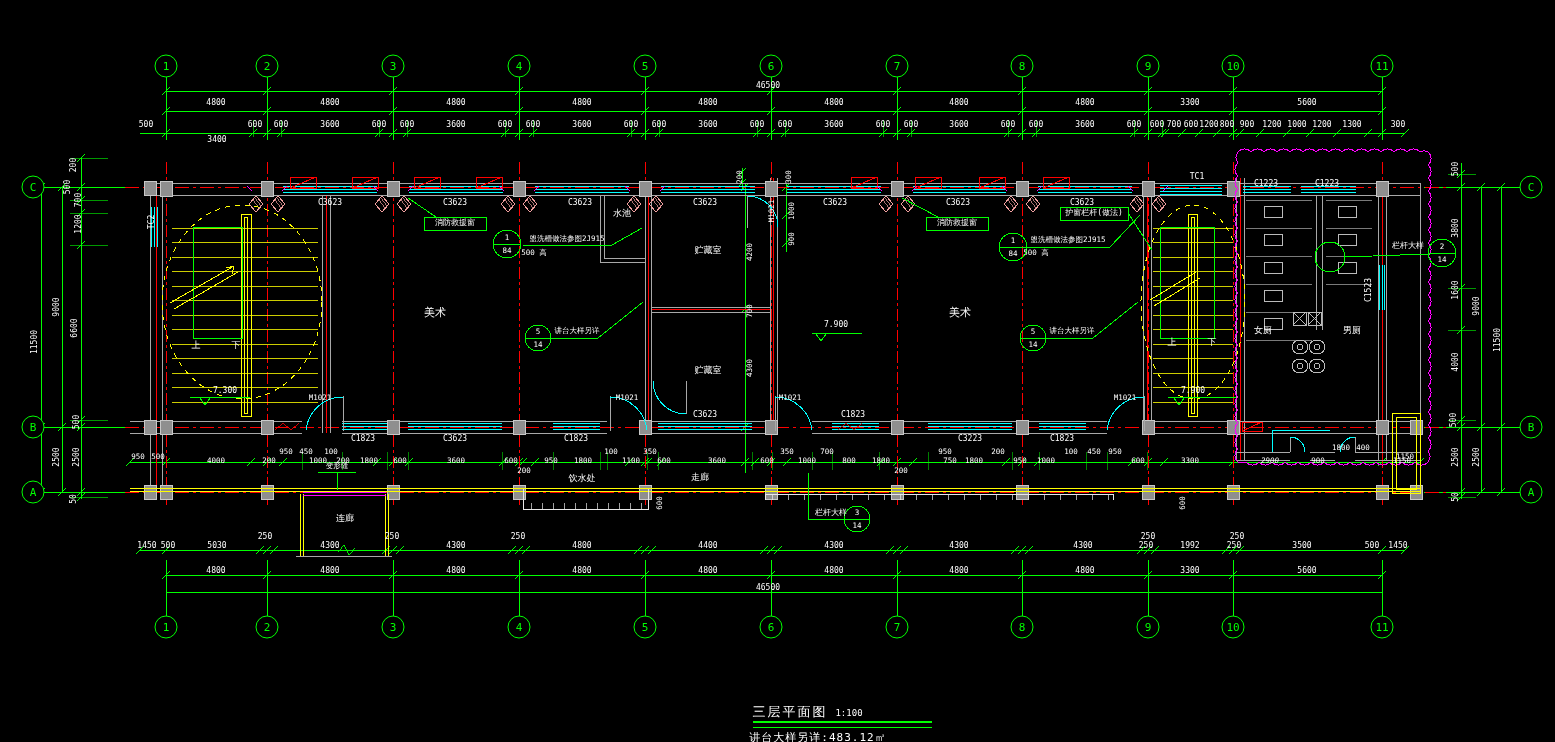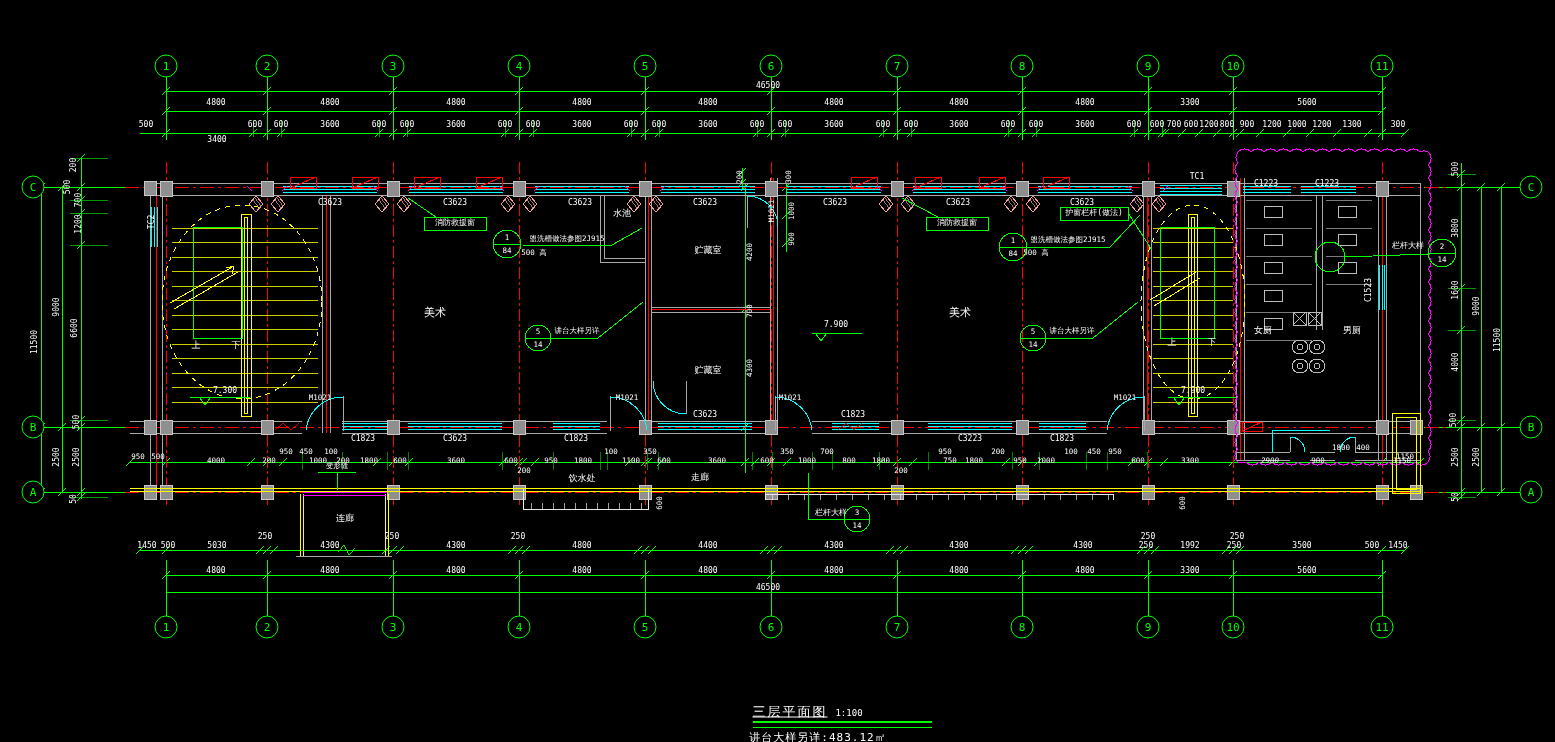--- a/index.html
+++ b/index.html
@@ -713,21 +713,21 @@
         <path d="M199,397 L211,397 L205,405 Z" stroke="#00ff00" fill="none" stroke-width="1"></path>
         <line x1="1168" y1="397" x2="1236" y2="397" stroke="#00ff00" stroke-width="1"></line>
         <path d="M1173,397 L1185,397 L1179,405 Z" stroke="#00ff00" fill="none" stroke-width="1"></path>
         <line x1="812" y1="333" x2="862" y2="333" stroke="#00ff00" stroke-width="1"></line>
         <path d="M815,333 L827,333 L821,341 Z" stroke="#00ff00" fill="none" stroke-width="1"></path>
         <line x1="753" y1="722" x2="932" y2="722" stroke="#00ff00" stroke-width="1.8"></line>
         <line x1="753" y1="727" x2="932" y2="727" stroke="#00ff00" stroke-width="1"></line>
       </g>
     </svg>
   <div id="overlay">
-    <div class="lbl title-main" style="left:790px;top:711px;text-decoration:underline;">三层平面图</div>
+    <div class="lbl title-main" style="left:790px;top:711px;">三层平面图</div>
     <div class="lbl title-scale" style="left:849px;top:713px;">1:100</div>
     <div class="lbl title-area" style="left:818px;top:737px;">讲台大样另详:483.12㎡</div>
   <div class="bubble" style="left: 166px; top: 66px;">1</div>
       <div class="bubble" style="left: 166px; top: 627px;">1</div>
       <div class="bubble" style="left: 267px; top: 66px;">2</div>
       <div class="bubble" style="left: 267px; top: 627px;">2</div>
       <div class="bubble" style="left: 393px; top: 66px;">3</div>
       <div class="bubble" style="left: 393px; top: 627px;">3</div>
       <div class="bubble" style="left: 519px; top: 66px;">4</div>
       <div class="bubble" style="left: 519px; top: 627px;">4</div>

